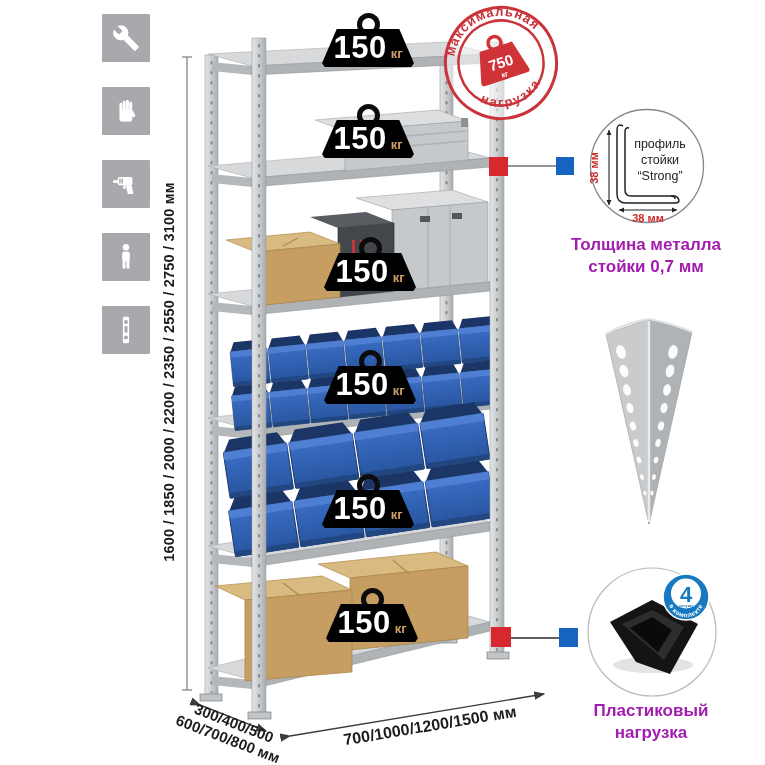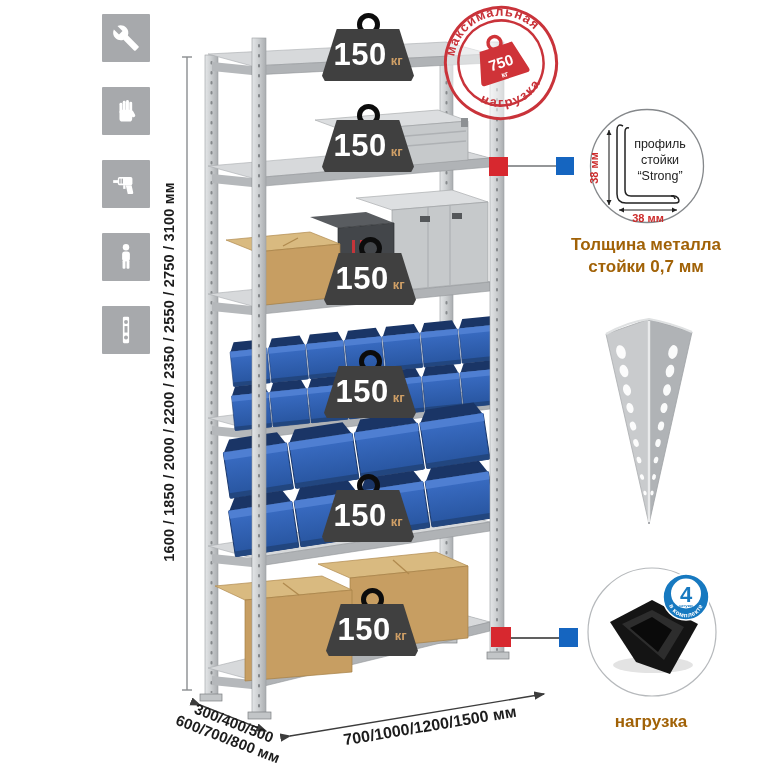--- a/index.html
+++ b/index.html
@@ -26,30 +26,30 @@
     position:absolute;left:430px;top:726px;transform:translate(-50%,-50%) rotate(-9.5deg);
     font-size:16px;font-weight:bold;white-space:nowrap;
   }
   
   .weight{position:absolute;width:92px;text-align:center;}
   .weight .ring{
     display:block;width:13px;height:13px;border:5px solid #0c0c0c;border-radius:50%;
     margin:0 auto -7px auto;background:transparent;
   }
   .weight .body{
-    position:relative;height:52px;background:#404040;
+    position:relative;height:38px;background:#000000;
     clip-path:polygon(16% 0,84% 0,100% 90%,97% 100%,3% 100%,0 90%);
     display:flex;align-items:center;justify-content:center;gap:4px;
   }
   .weight .val{font-size:31px;font-weight:bold;color:#ffffff;letter-spacing:.5px;}
   .weight .unit{font-size:13px;font-weight:bold;color:#cf9f66;margin-top:10px;}
   
   .caption{
     position:absolute;transform:translate(-50%,-50%);text-align:center;
-    font-size:17px;font-weight:600;line-height:1.3;color:#a16207;white-space:nowrap;
+    font-size:17px;font-weight:600;line-height:1.3;color:#a21caf;white-space:nowrap;
   }
   svg text{font-family:"Liberation Sans",sans-serif;}
 </style>
 </head>
 <body>
 
 <svg class="abs" style="left:0;top:0;" width="765" height="765" viewBox="0 0 765 765">
   <defs>
     <linearGradient id="postG" x1="0" y1="0" x2="1" y2="0">
       <stop offset="0" stop-color="#e4e6e8"></stop>
@@ -392,14 +392,15 @@
     <circle cx="103" cy="30.5" r="15" fill="#ffffff"></circle>
     <text x="103" y="38.5" text-anchor="middle" font-size="22" font-weight="bold" fill="#1779c0">4</text>
     <text x="103" y="44" text-anchor="middle" font-size="4.4" font-weight="bold" fill="#1779c0">штуки</text>
     <path id="bArc" d="M 85.5,40.5 A 18,18 0 0 0 120.5,40.5" fill="none"></path>
     <text font-size="6.4" font-weight="bold" fill="#ffffff" letter-spacing="0.5">
       <textPath href="#bArc" startOffset="50%" text-anchor="middle">в комплекте</textPath>
     </text>
   </g>
 </svg>
 <div class="caption" style="left:651px;top:722px">
+  <div>Пластиковый</div>
   <div>нагрузка</div>
 </div>
 
 </body></html>

